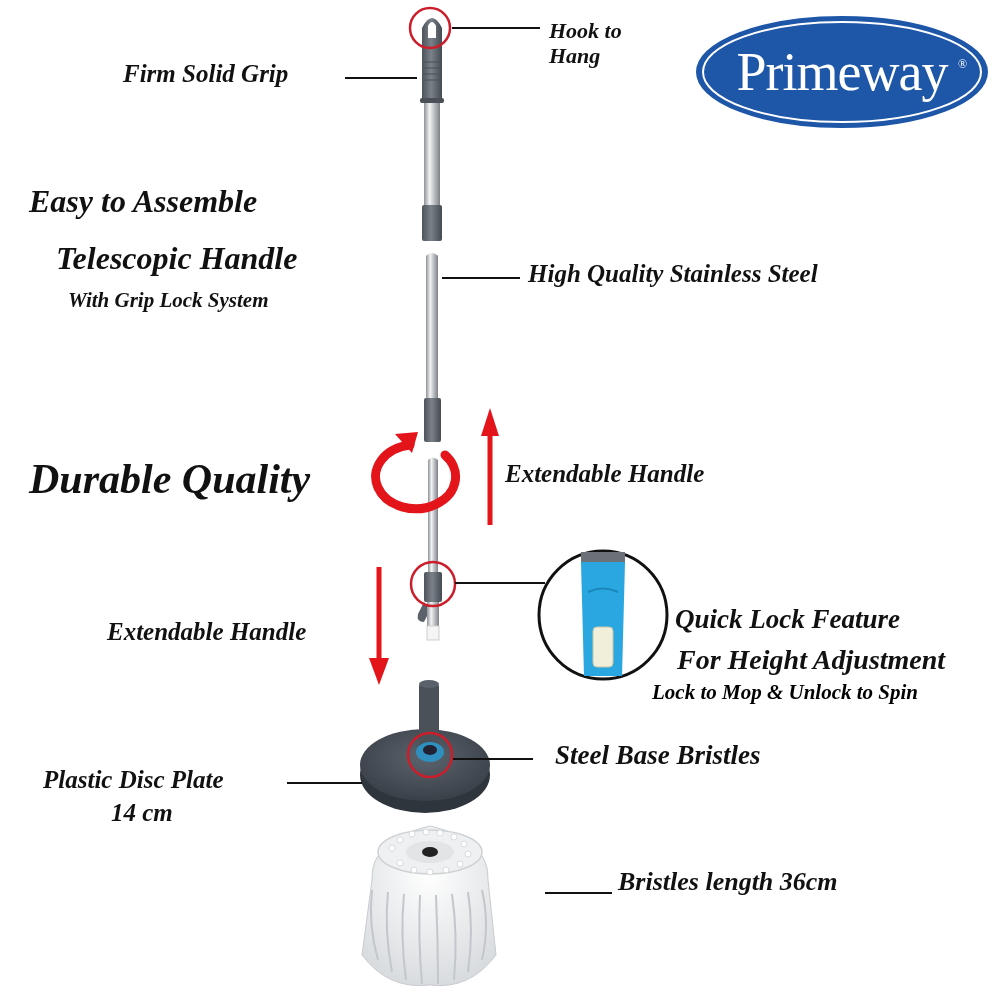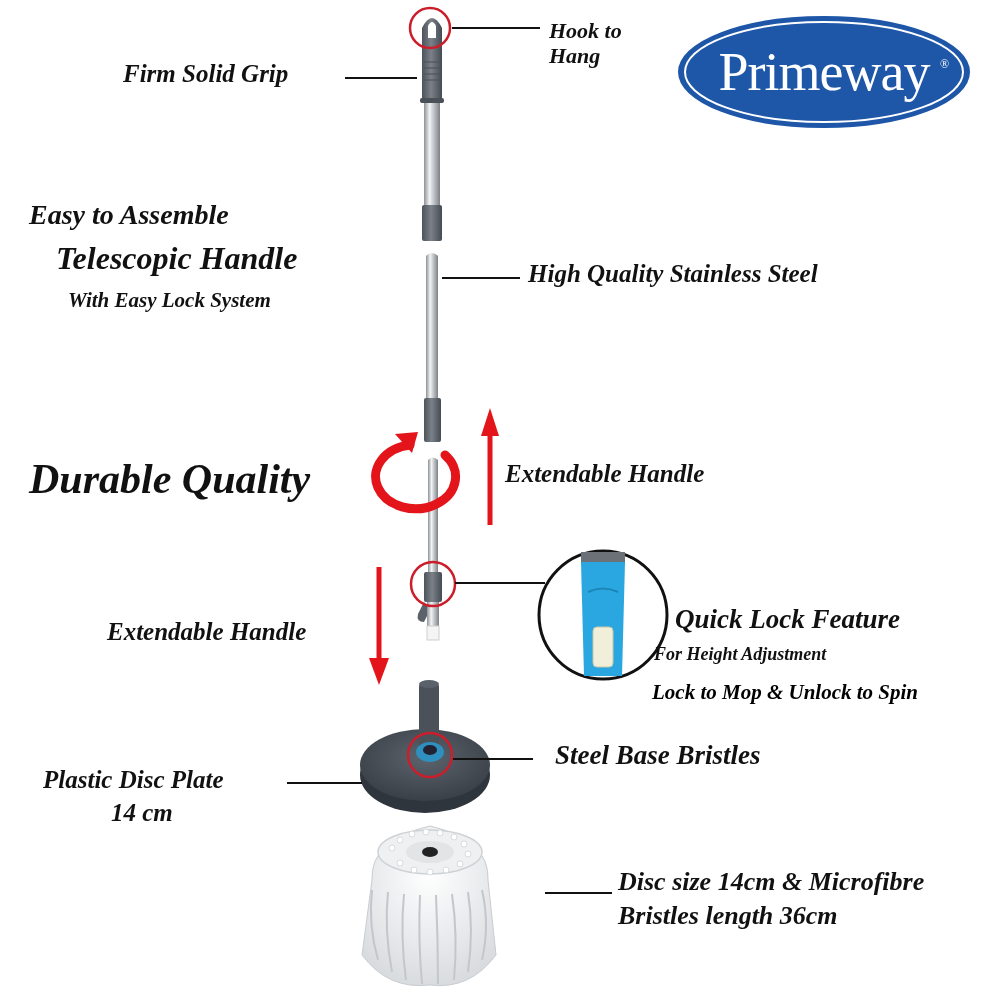--- a/index.html
+++ b/index.html
@@ -1,20 +1,20 @@
 <!DOCTYPE html>
 <html><head>
 <meta charset="utf-8">
 <style>
   html, body { margin:0; padding:0; background:#ffffff; }
   body { width:1000px; height:1000px; position:relative; overflow:hidden;
          font-family:"Liberation Serif", "DejaVu Serif", serif; color:#111; }
   .lbl { position:absolute; font-weight:bold; white-space:nowrap; line-height:1.15;font-style:italic; }
   .art { position:absolute; left:0; top:0; width:1000px; height:1000px; }
-  .logo { position:absolute; left:677px; top:15px; width:294px; height:114px;text-align:right; }
+  .logo { position:absolute; left:695px; top:15px; width:294px; height:114px;text-align:right; }
   .logo-text { position:absolute; left:0; top:0; width:100%; height:100%;
                display:flex; align-items:center; justify-content:center;
                color:#ffffff; font-family:"Liberation Serif", serif; font-size:54px;
                letter-spacing:-1px; }
   .logo-reg { position:absolute; right:22px; top:42px; color:#fff; font-size:12px; }
 </style>
 </head>
 <body>
 
 <svg class="art" viewBox="0 0 1000 1000" xmlns="http://www.w3.org/2000/svg">
@@ -151,37 +151,36 @@
   <div class="logo-text">Primeway</div>
   <span class="logo-reg">®</span>
 </div>
 
 <div class="lbl" style="left:549px; top:18px; font-size:22px;">
   <div>Hook to</div>
   <div>Hang</div>
 </div>
 <div class="lbl" style="left:123px; top:60px; font-size:25px;">Firm Solid Grip</div>
 
-<div class="lbl" style="left:29px; top:183px; font-size:28px;margin-top:16px;">Easy to Assemble</div>
+<div class="lbl" style="left:29px; top:183px; font-size:32px;">Easy to Assemble</div>
 <div class="lbl" style="left:56px; top:240px; font-size:32px;">Telescopic Handle</div>
-<div class="lbl" style="left:68px; top:288px; font-size:21px;">With Easy Lock System</div>
+<div class="lbl" style="left:68px; top:288px; font-size:21px;">With Grip Lock System</div>
 
 <div class="lbl" style="left:528px; top:260px; font-size:25px;">High Quality Stainless Steel</div>
 
 <div class="lbl" style="left:29px; top:455px; font-size:42px;">Durable Quality</div>
 <div class="lbl" style="left:505px; top:460px; font-size:25px;">Extendable Handle</div>
 <div class="lbl" style="left:107px; top:618px; font-size:25px;">Extendable Handle</div>
 
 <div class="lbl" style="left:675px; top:604px; font-size:27px;">Quick Lock Feature</div>
-<div class="lbl" style="left:654px; top:644px; font-size:18px;">For Height Adjustment</div>
+<div class="lbl" style="left:677px; top:644px; font-size:28px;">For Height Adjustment</div>
 <div class="lbl" style="left:652px; top:680px; font-size:21px; color:#000000;">Lock to Mop &amp; Unlock to Spin</div>
 
 <div class="lbl" style="left:555px; top:740px; font-size:27px;">Steel Base Bristles</div>
 
 <div class="lbl" style="left:43px; top:766px; font-size:25px;">
   <div>Plastic Disc Plate</div>
   <div style="padding-left:68px; margin-top:4px;">14 cm</div>
 </div>
 
 <div class="lbl" style="left:618px; top:865px; font-size:26px; line-height:1.3;">
-  <div>Disc size 14cm &amp; Microfibre</div>
   <div>Bristles length 36cm</div>
 </div>
 
 </body></html>

